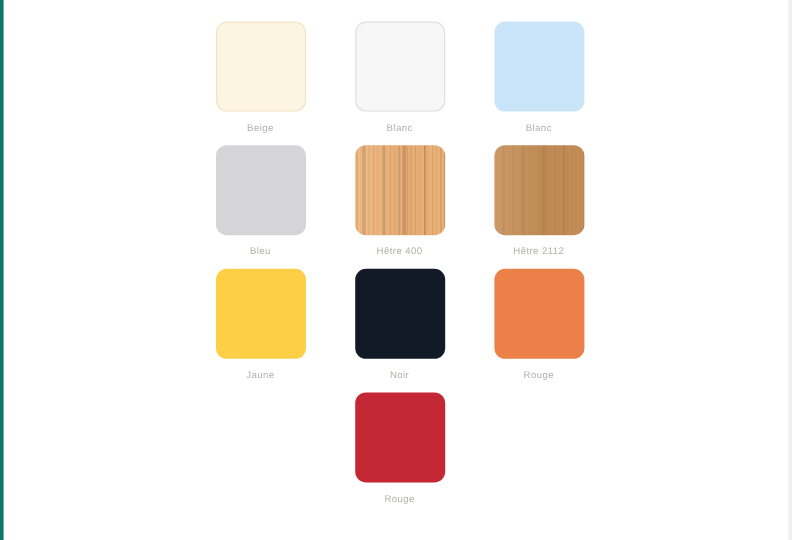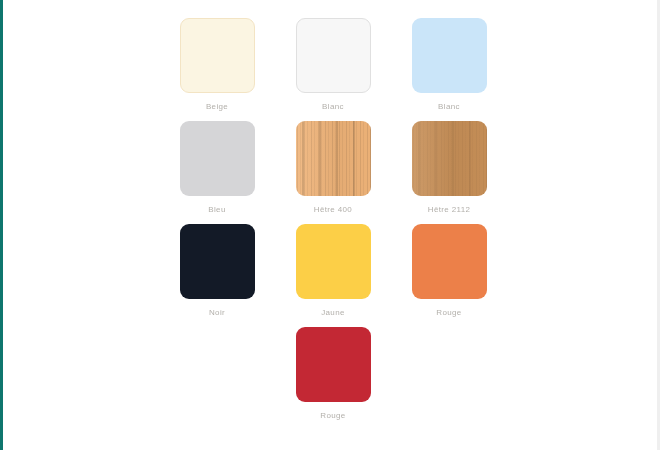--- a/index.html
+++ b/index.html
@@ -103,26 +103,26 @@
         </div>
         <div class="swatch-cell">
           <div class="swatch-chip" style="background: rgb(200, 144, 88);">
             <div class="wood-grain" style="background: repeating-linear-gradient(90deg, rgba(0, 0, 0, 0) 0px, rgba(0, 0, 0, 0) 1px, rgba(0, 0, 0, 0.035) 1px, rgba(0, 0, 0, 0.035) 2px, rgba(0, 0, 0, 0) 2px, rgba(0, 0, 0, 0) 4px, rgba(0, 0, 0, 0.02) 4px, rgba(0, 0, 0, 0.02) 5px, rgba(0, 0, 0, 0) 5px, rgba(0, 0, 0, 0) 7px), repeating-linear-gradient(90deg, rgba(0, 0, 0, 0) 0px, rgba(0, 0, 0, 0) 6px, rgba(0, 0, 0, 0.047) 6px, rgba(0, 0, 0, 0.047) 8px, rgba(0, 0, 0, 0) 8px, rgba(0, 0, 0, 0) 17px), linear-gradient(90deg, rgba(255, 255, 255, 0.1), rgba(0, 0, 0, 0.05) 55%, rgba(0, 0, 0, 0.02));"></div>
           </div>
           <div class="swatch-label">Hêtre 2112</div>
         </div>
       </div>
       <div class="swatch-row">
         <div class="swatch-cell">
+          <div class="swatch-chip" style="background: rgb(252, 207, 71);"></div>
+          <div class="swatch-label">Jaune</div>
+        </div>
+        <div class="swatch-cell">
           <div class="swatch-chip" style="background: rgb(19, 26, 39);"></div>
           <div class="swatch-label">Noir</div>
-        </div>
-        <div class="swatch-cell">
-          <div class="swatch-chip" style="background: rgb(252, 207, 71);"></div>
-          <div class="swatch-label">Jaune</div>
         </div>
         <div class="swatch-cell">
           <div class="swatch-chip" style="background: rgb(236, 128, 73);"></div>
           <div class="swatch-label">Rouge</div>
         </div>
       </div>
       <div class="swatch-row">
         <div class="swatch-cell">
           <div class="swatch-chip" style="background: rgb(195, 40, 52);"></div>
           <div class="swatch-label">Rouge</div>

